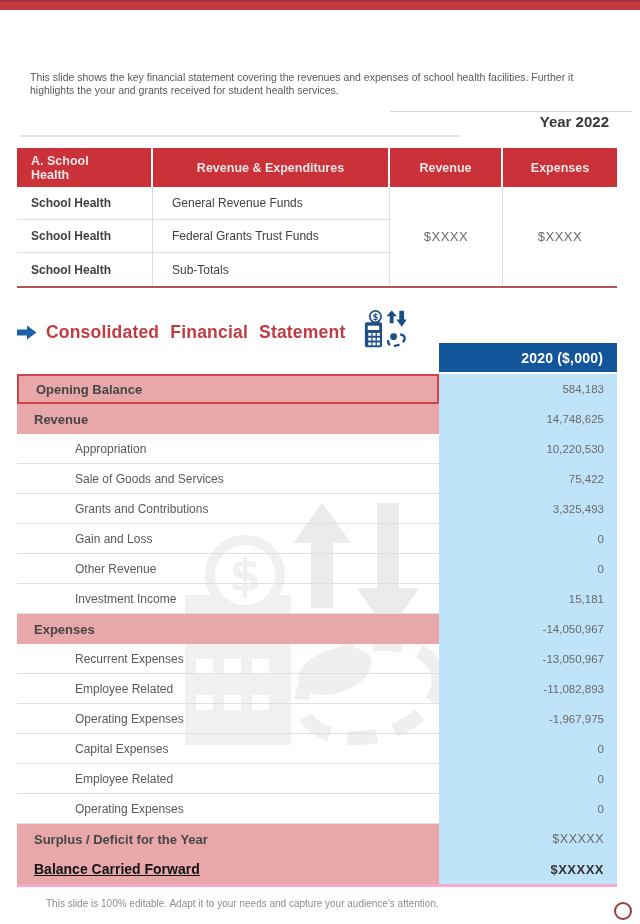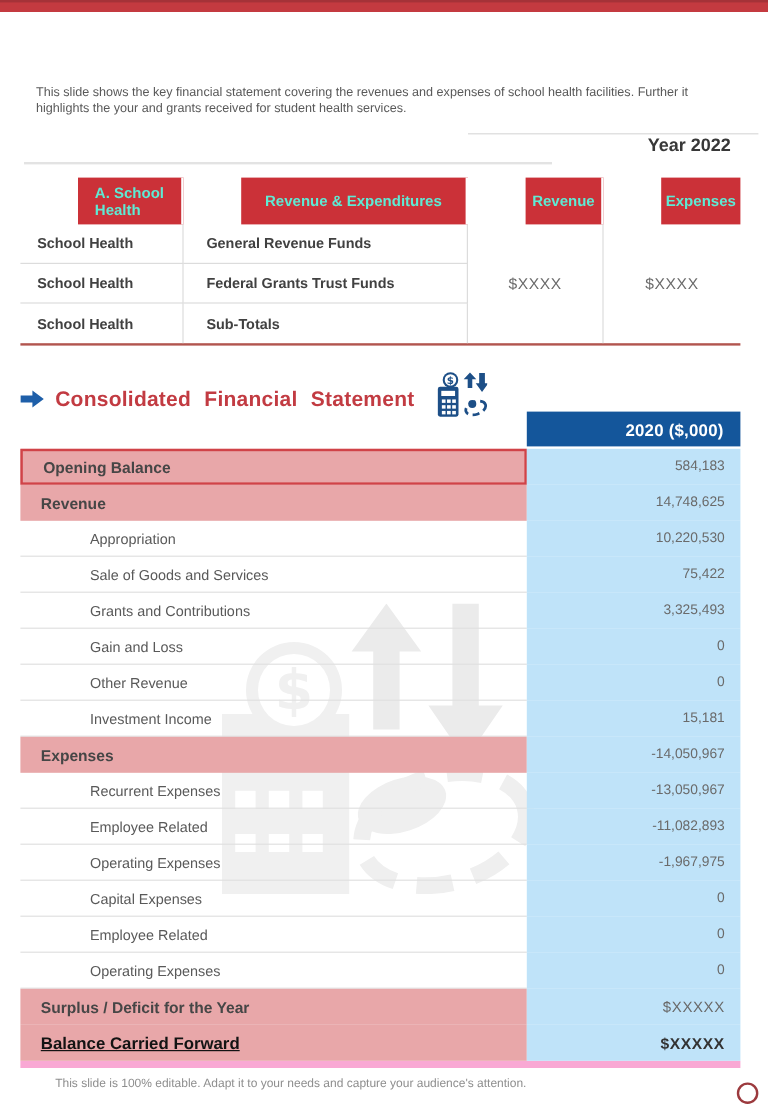--- a/index.html
+++ b/index.html
@@ -15,43 +15,43 @@
   .year-label{position:absolute;top:113px;right:31px;font-size:15px;font-weight:bold;color:#383838;}
 
   
   .sum-table{
     position:absolute;left:17px;top:148px;width:600px;
     display:grid;grid-template-columns:136px 237px 113px 114px;
     grid-template-rows:39px 33px 33px 33px;
     border-bottom:2px solid #b2554f;
   }
   .sum-table>div{box-sizing:border-box;}
-  .sum-h{background:#cb3138;color:#5eead4;font-weight:bold;font-size:12.5px;display:flex;align-items:center;justify-content:center;margin-left:48px;}
+  .sum-h{background:#cb3138;color:#e5e5e5;font-weight:bold;font-size:12.5px;display:flex;align-items:center;justify-content:center;}
   .sum-h.divider{border-right:2px solid #ffffff;}
   .sum-h1{justify-content:flex-start;padding-left:14px;white-space:pre-line;line-height:14px;}
   .sum-c1{font-weight:bold;color:#414141;font-size:12px;display:flex;align-items:center;padding-left:14px;
           border-right:1px solid #dcdcdc;border-bottom:1px solid #dcdcdc;}
-  .sum-c2{font-weight:bold;color:#414141;font-size:12px;display:flex;align-items:center;padding-left:19px;
+  .sum-c2{font-weight:normal;color:#414141;font-size:12px;display:flex;align-items:center;padding-left:19px;
           border-right:1px solid #dcdcdc;border-bottom:1px solid #dcdcdc;}
   .nb{border-bottom:none !important;}
   .sum-rev{grid-column:3;grid-row:2/5;border-right:1px solid #dcdcdc;}
   .sum-exp{grid-column:4;grid-row:2/5;}
   .sum-val{color:#6b6b6b;font-size:13px;display:flex;align-items:center;justify-content:center;letter-spacing:.5px;}
 
   
   .st-heading{position:absolute;left:17px;top:312px;height:40px;display:flex;align-items:center;gap:9px;}
   .st-heading .txt{font-size:17.5px;font-weight:bold;color:#c23b42;word-spacing:6px;letter-spacing:.2px;}
 
   
   .st-table{position:absolute;left:17px;top:343px;width:600px;}
   .watermark{position:absolute;left:168px;top:160px;z-index:0;}
   .st-head{position:relative;z-index:1;display:flex;justify-content:flex-end;margin-bottom:2px;}
   .st-head-cell{width:178px;height:29px;background:#14569b;color:#ffffff;font-weight:bold;font-size:14px;
     display:flex;align-items:center;justify-content:flex-end;padding-right:14px;box-sizing:border-box;letter-spacing:.2px;}
-  .st-rows{position:relative;z-index:1;border-bottom:6px solid #f9a8d4;}
+  .st-rows{position:relative;z-index:1;border-bottom:3px solid #f9a8d4;}
   .st-row{display:flex;height:30px;}
   .st-label{width:422px;box-sizing:border-box;display:flex;align-items:center;}
   .st-value{width:178px;box-sizing:border-box;background:#bfe3f9;display:flex;align-items:center;justify-content:flex-end;
     padding-right:13px;color:#6a6a6a;font-size:11.5px;}
   .t-item .st-label{padding-left:58px;color:#595959;font-size:12px;border-bottom:1px solid #e0e0e0;}
   .t-section .st-label,.t-section-boxed .st-label,.t-surplus .st-label,.t-final .st-label{
     background:#e8a7a9;padding-left:17px;font-weight:bold;color:#464646;font-size:13px;}
   .t-section-boxed .st-label{border:2px solid #d04348;}
   .t-surplus .st-value{font-size:12.5px;letter-spacing:.5px;}
   .t-final .st-label{color:#131313;font-size:14px;text-decoration:underline;}

